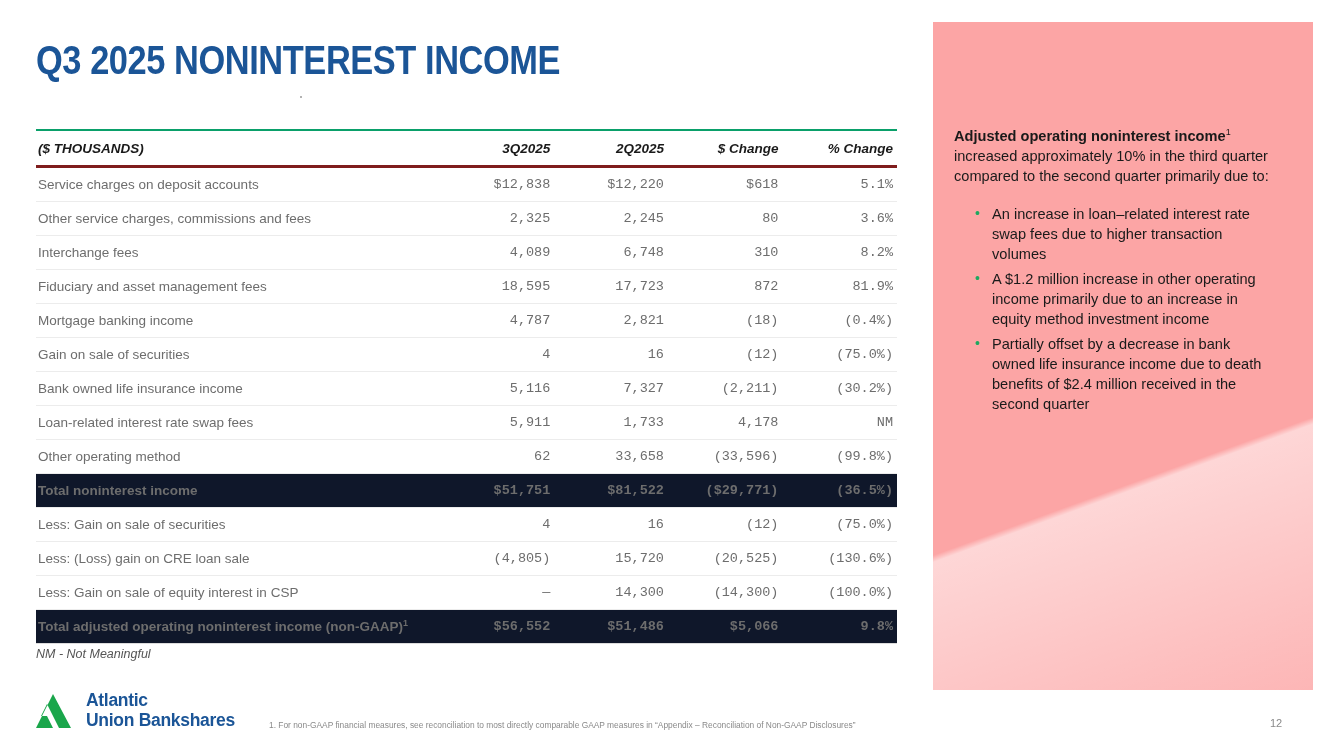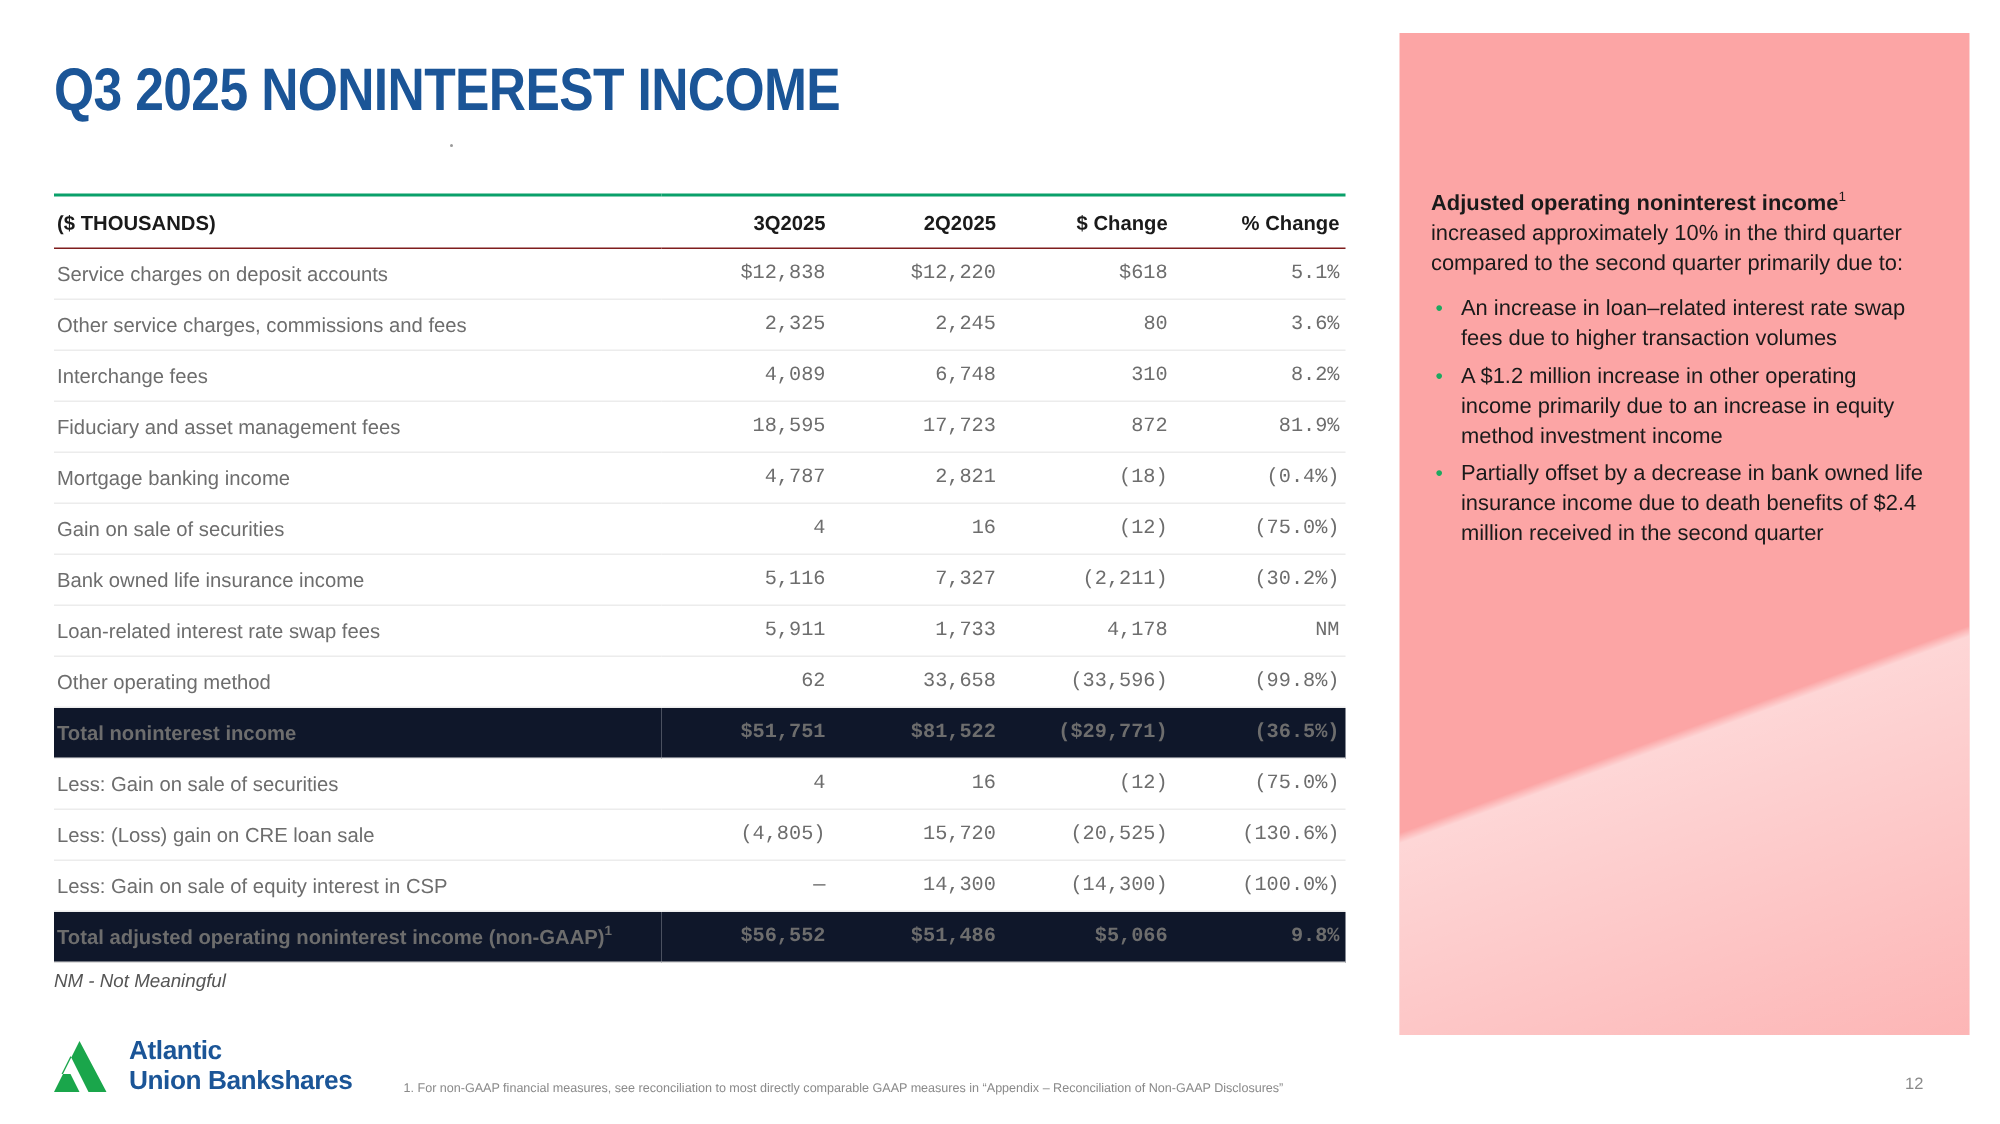--- a/index.html
+++ b/index.html
@@ -32,26 +32,27 @@
   .table-wrap{position:absolute;left:36px;top:129px;width:861px;}
   table.fin{width:100%;border-collapse:collapse;table-layout:fixed;}
   table.fin col.c0{width:47%;}
   table.fin col.c1{width:13.2%;}
   table.fin col.c2{width:13.2%;}
   table.fin col.c3{width:13.3%;}
   table.fin col.c4{width:13.3%;}
 
   table.fin thead th{
     border-top:2.5px solid #0aa06a;
-    border-bottom:1px solid #7f1d1d;
+    border-bottom:3px solid #7f1d1d;
     font-size:13.5px;
     font-weight:bold;
     color:#1a1a1a;
     padding:10px 0 9px 0;
     white-space:nowrap;
+    font-style:italic;
   }
   table.fin thead th.lbl{text-align:left;padding-left:2px;}
   table.fin thead th.num{text-align:right;padding-right:4px;}
 
   table.fin tbody td{
     border-bottom:1px solid #ececec;
     font-size:13.5px;
     color:#6d6d6d;
     padding:9px 0 9px 0;
     height:15px;
@@ -83,21 +84,21 @@
   .panel .sheen{
     position:absolute;left:-40px;top:250px;width:520px;height:520px;
     background:linear-gradient(160deg, rgba(255,255,255,0) 0%, rgba(255,255,255,0) 42%, rgba(255,255,255,0.55) 43%, rgba(255,255,255,0.0) 100%);
     pointer-events:none;
   }
   .panel-inner{position:relative;padding:104px 26px 0 21px;}
   .lede{
     font-size:14.6px;line-height:20px;color:#1a1a1a;margin:0 0 10px 0;
   }
   .lede b{font-weight:bold;}
-  ul.bullets{list-style:none;margin:0;padding:0;}
+  ul.bullets{list-style:none;margin:18px;padding:0;}
   ul.bullets li{
     position:relative;
     padding-left:20px;
     margin-bottom:5px;
     font-size:14.6px;line-height:20px;color:#1a1a1a;
   }
   ul.bullets li:before{
     content:"•";
     position:absolute;left:3px;top:-1px;
     color:#1ea860;font-size:14px;

